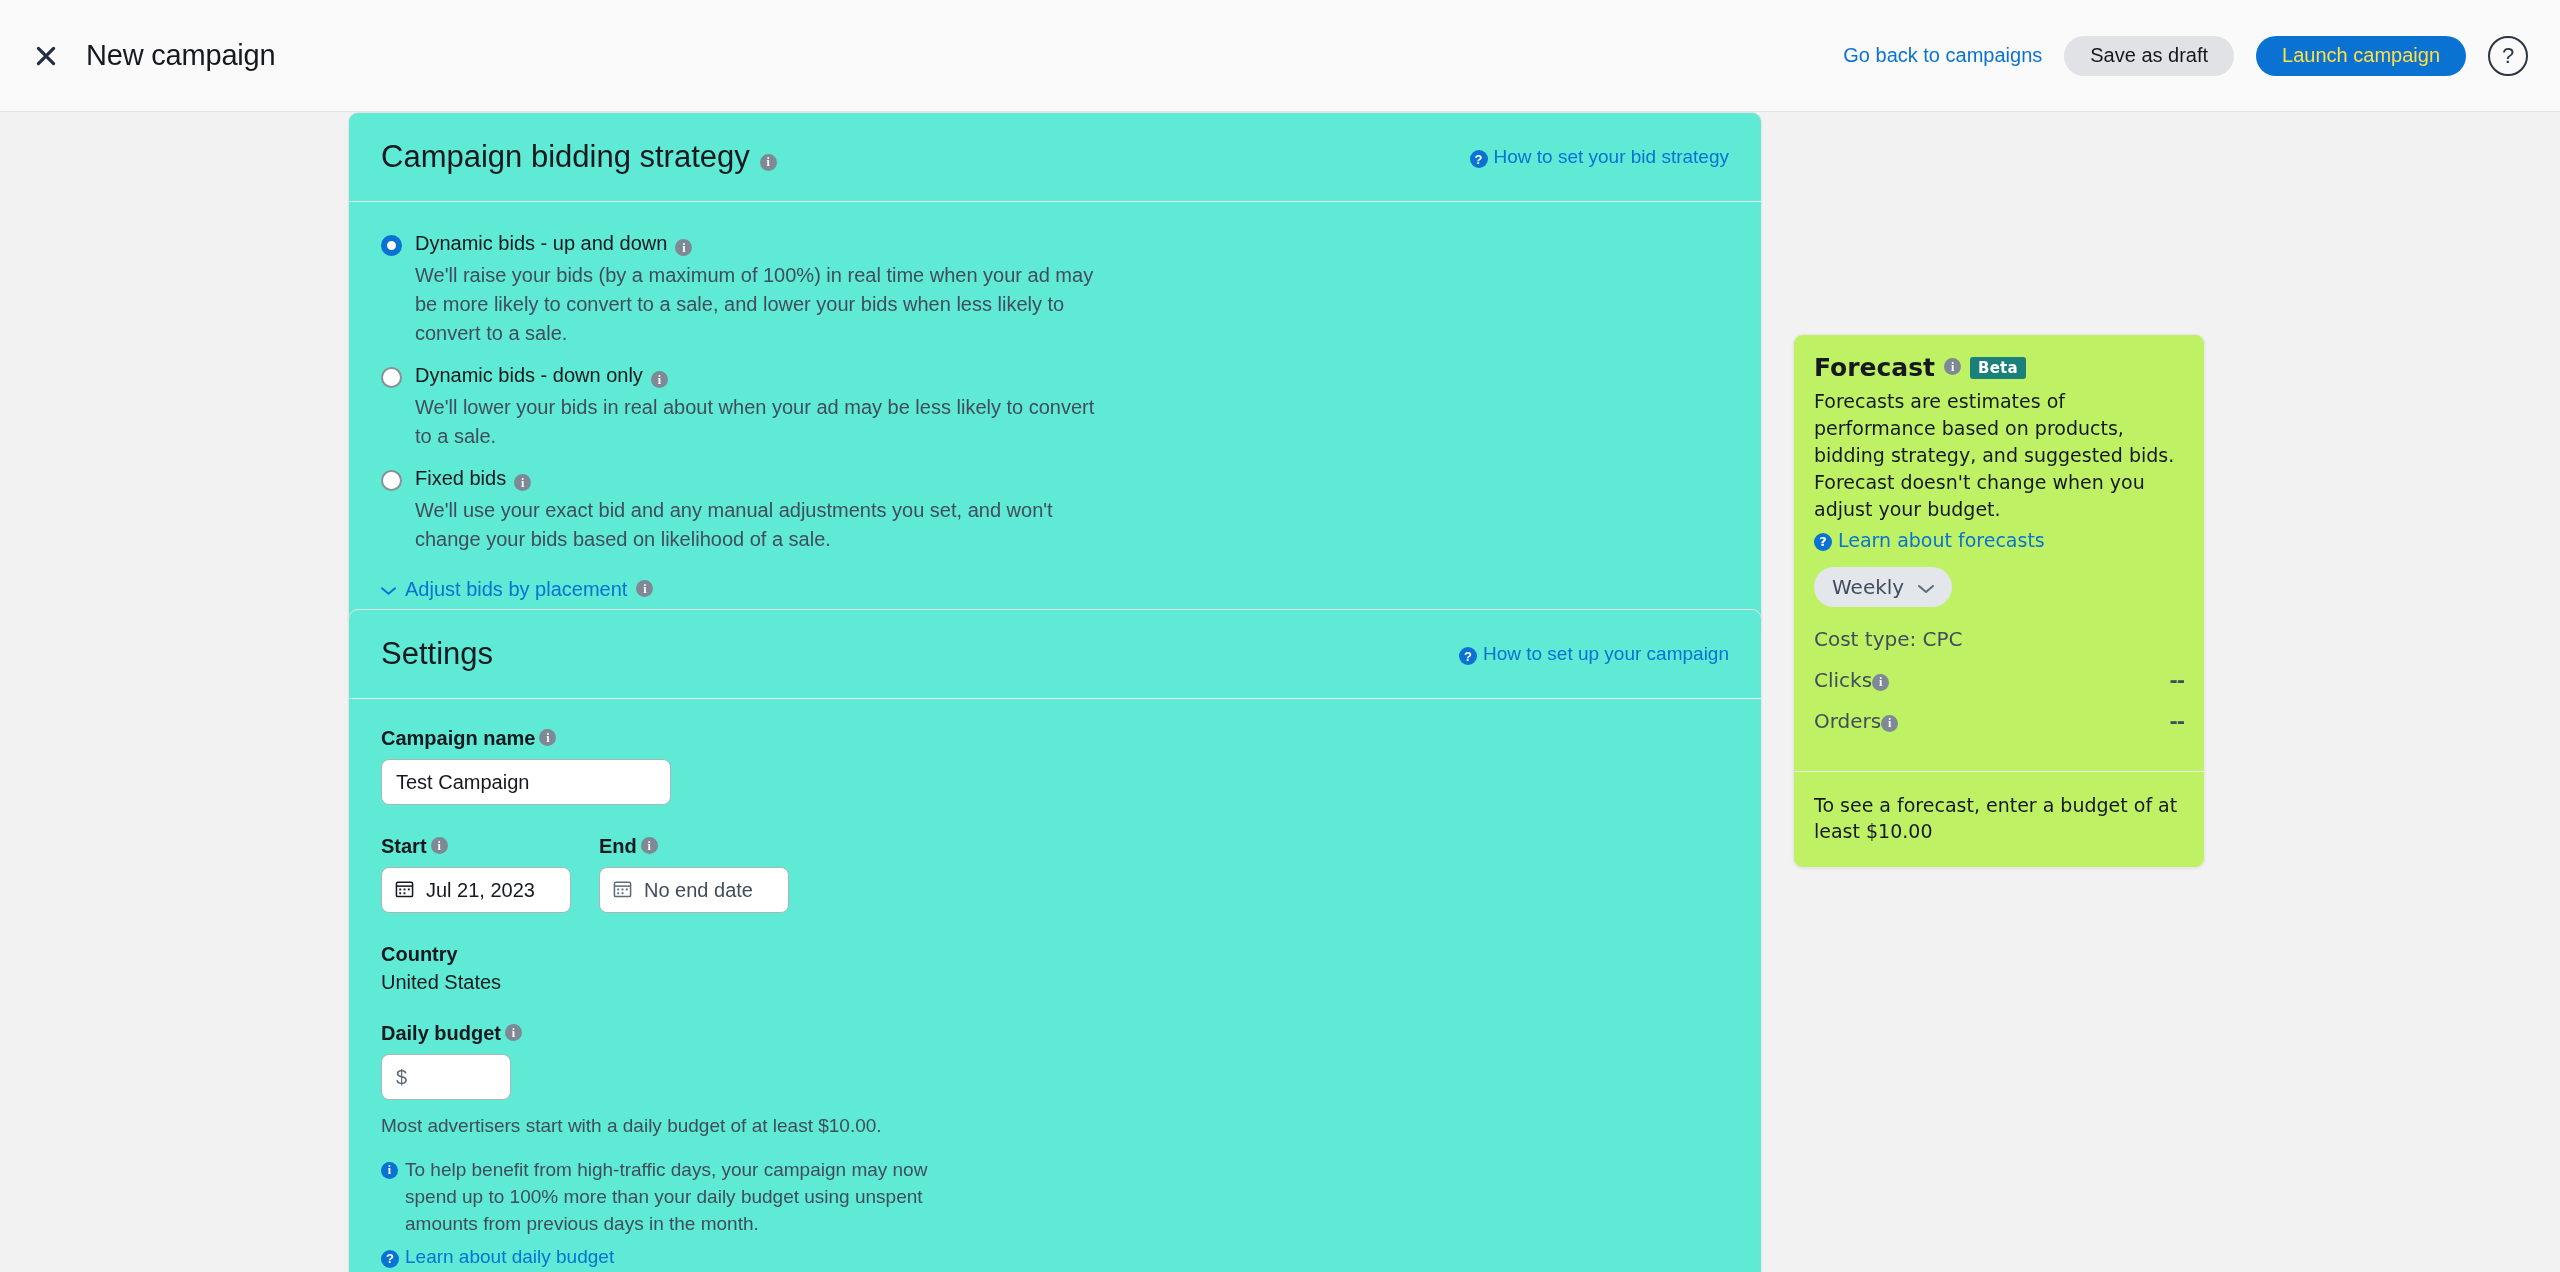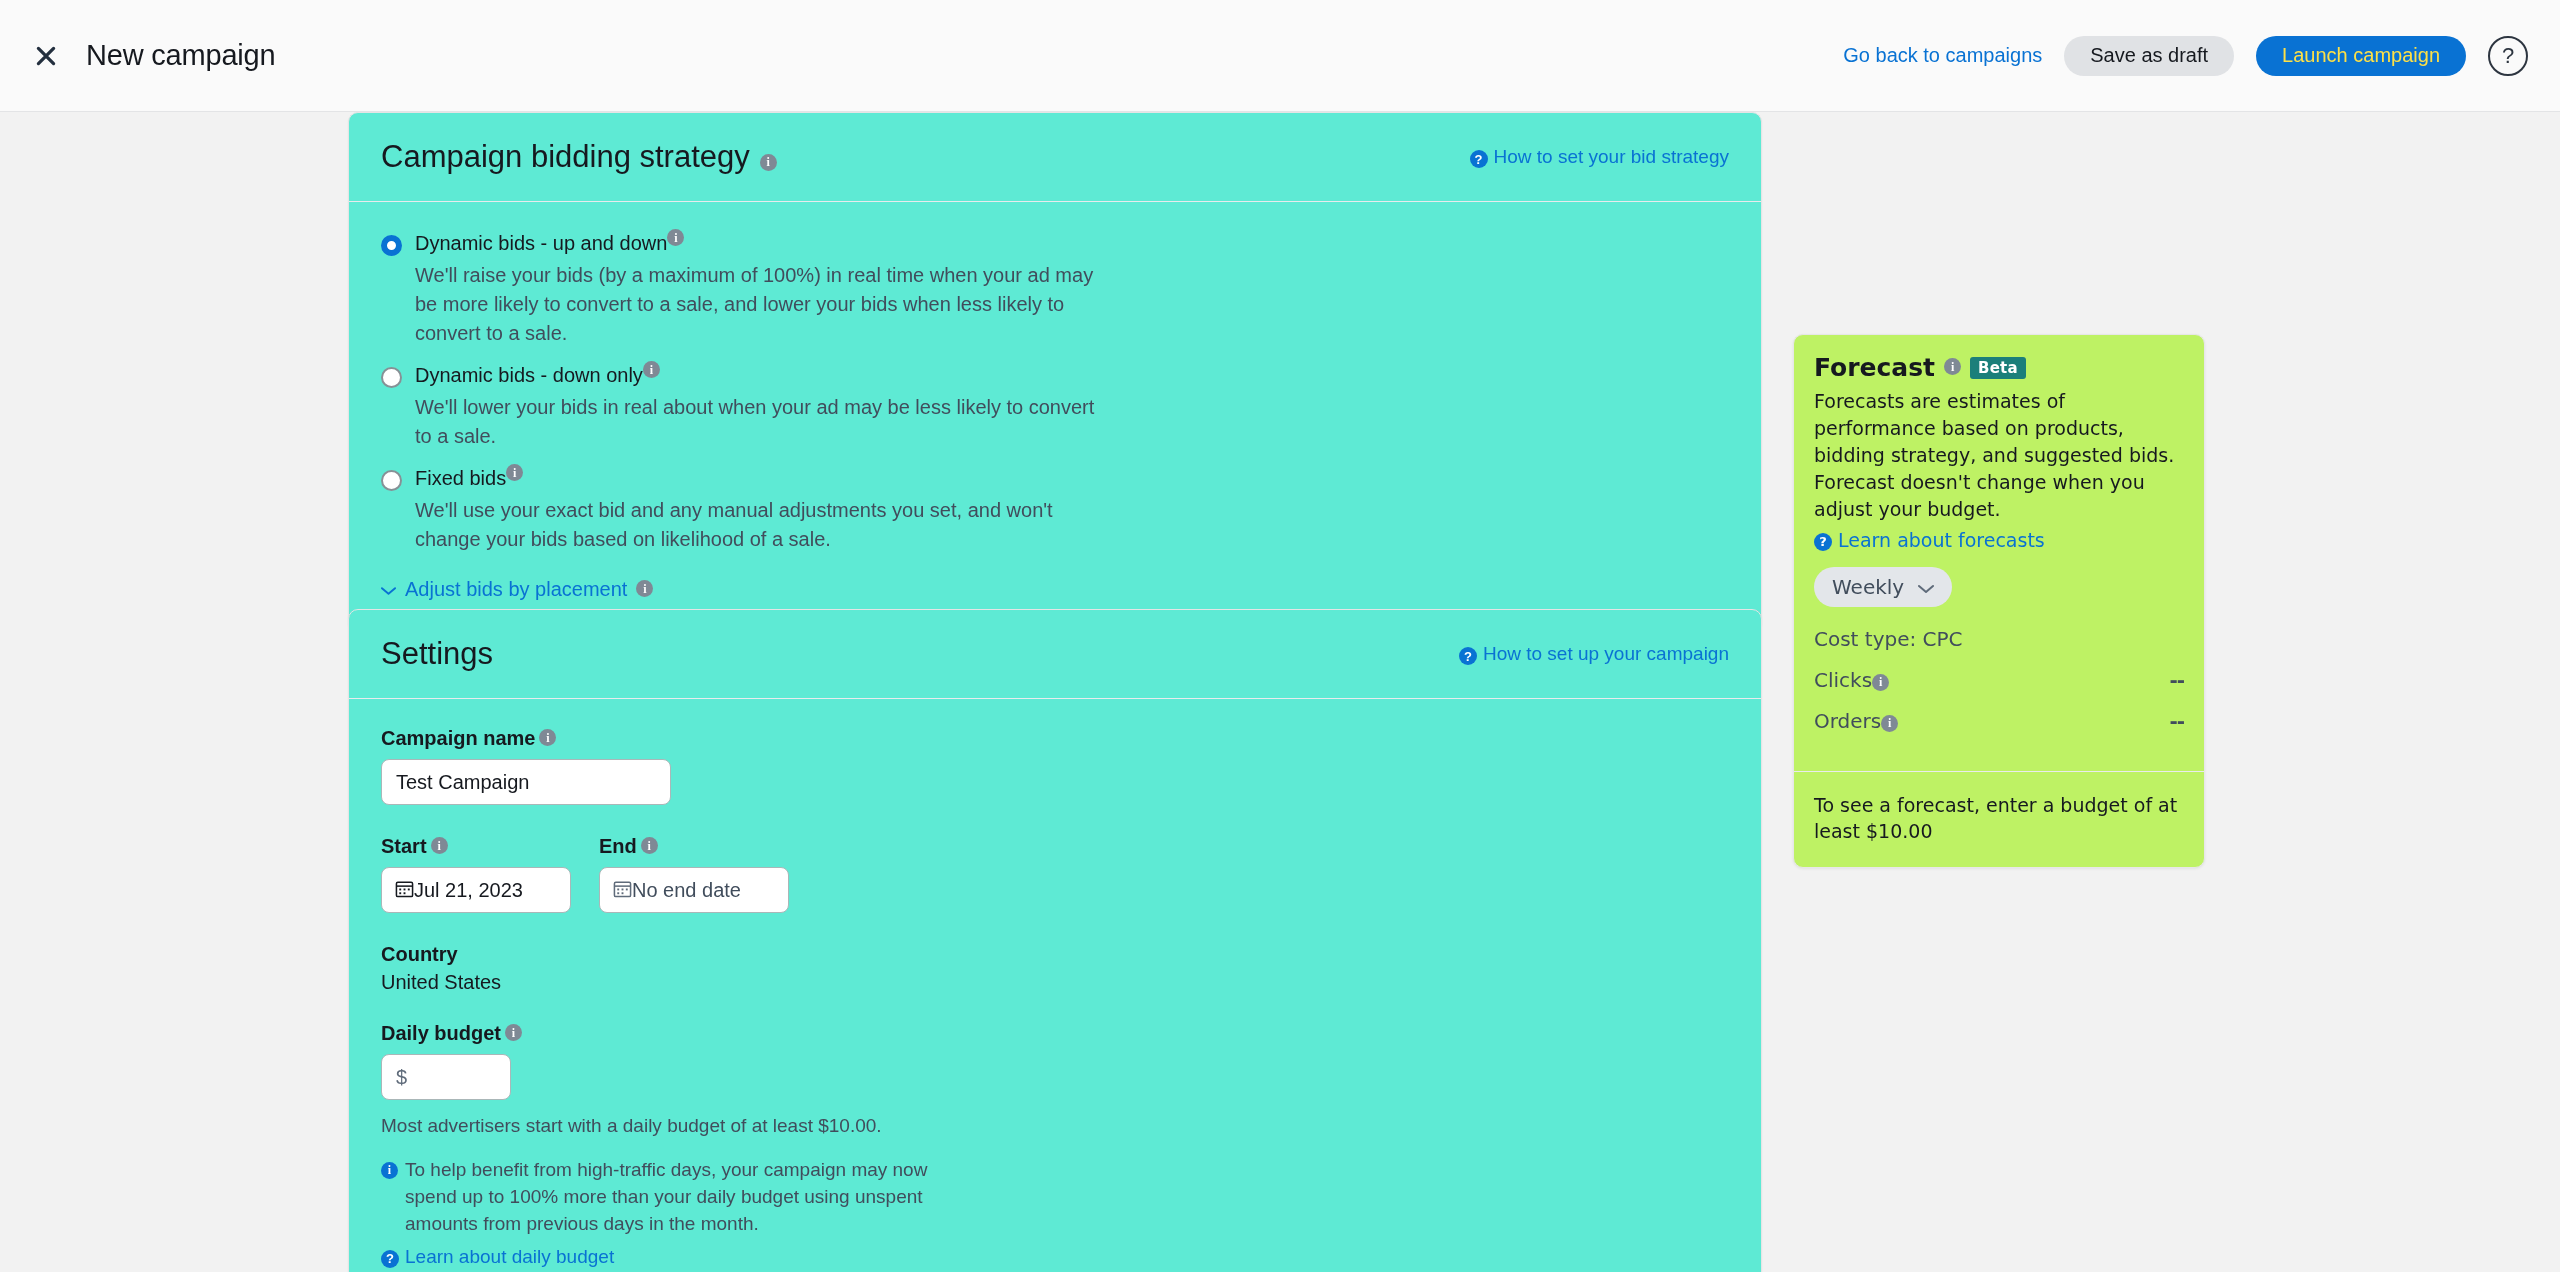--- a/index.html
+++ b/index.html
@@ -118,21 +118,21 @@
   .radio {
     flex: 0 0 auto;
     width: 21px; height: 21px; border-radius: 50%;
     border: 2px solid #879196; background: #fff;
     margin-top: 5px; margin-right: 13px; cursor: pointer;
     position: relative;
   }
   .radio.checked { border: 6px solid #0972d3; background: #ffffff; }
   .radio-label {
     font-size: 20px; color: #16191f; line-height: 1.35;
-    display: flex; align-items: flex-start; 
+    display: flex; align-items: flex-end; gap: 8px;
   }
   .radio-desc {
     font-size: 20px; color: #414d5c; line-height: 1.45;
     margin: 2px 0 14px 34px; max-width: 680px;
   }
   .disclosure {
     display: inline-flex; align-items: center; gap: 9px;
     color: #0972d3; font-size: 20px; cursor: pointer; margin-top: 10px;
   }
   .chev { display:inline-block; }
@@ -146,21 +146,21 @@
     height: 46px; border: 1px solid #aab7b8; border-radius: 8px;
     background: #ffffff; font-size: 20px; color: #16191f;
     padding: 0 14px; font-family: "Liberation Sans", sans-serif;
     outline: none;
   }
   .text-input::placeholder { color: #5f6b7a; }
   .input-campaign { width: 290px; }
   .date-input-wrap {
     height: 46px; border: 1px solid #aab7b8; border-radius: 8px;
     background: #ffffff; display: flex; align-items: center;
-    padding: 0 13px; gap: 0; width: 190px; cursor: pointer;
+    padding: 0 13px; gap: 12px; width: 190px; cursor: pointer;
   }
   .date-text { font-size: 20px; color: #16191f; }
   .date-text.placeholder { color: #414d5c; }
   .row-dates { display: flex; gap: 28px; margin-top: 30px; }
   .static-label { font-size: 20px; font-weight: bold; color: #16191f; margin-top: 30px; }
   .static-value { font-size: 20px; color: #16191f; margin-top: 5px; }
   .budget-wrap { margin-top: 28px; }
   .input-budget { width: 130px; }
   .hint { font-size: 19px; color: #414d5c; margin-top: 15px; }
   .note {

